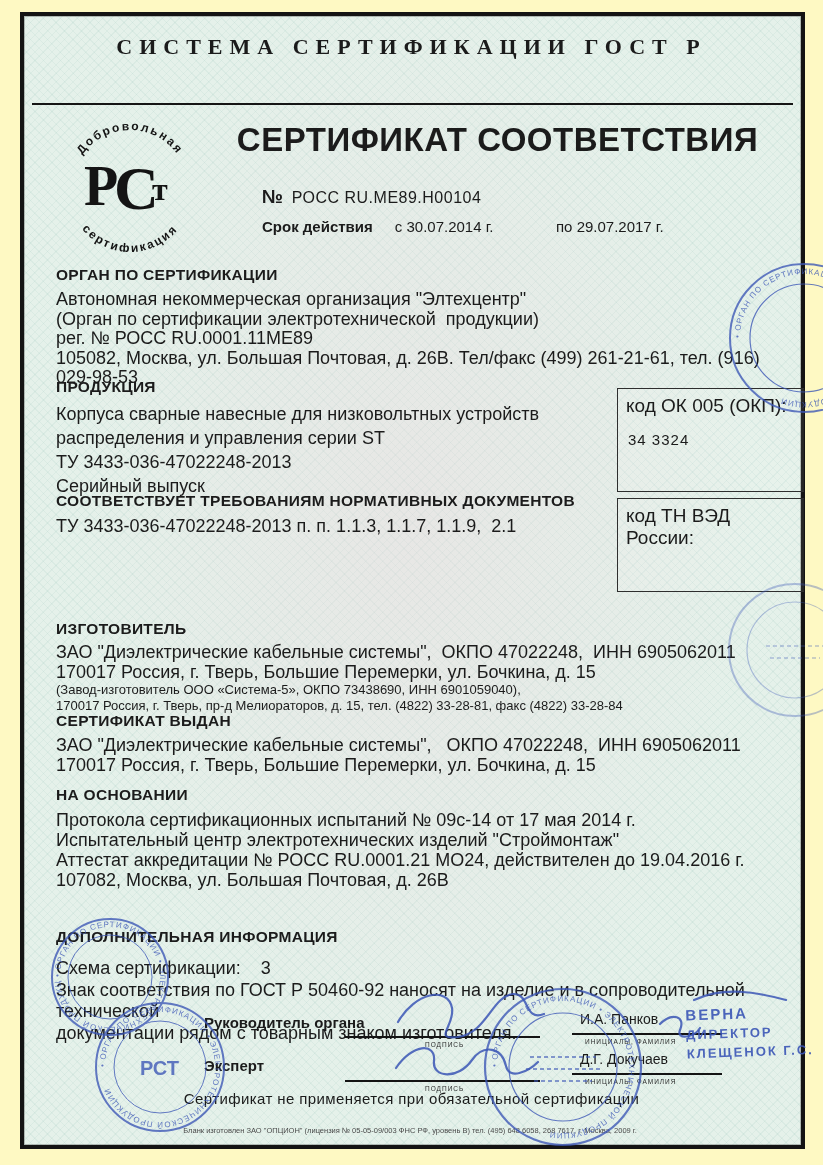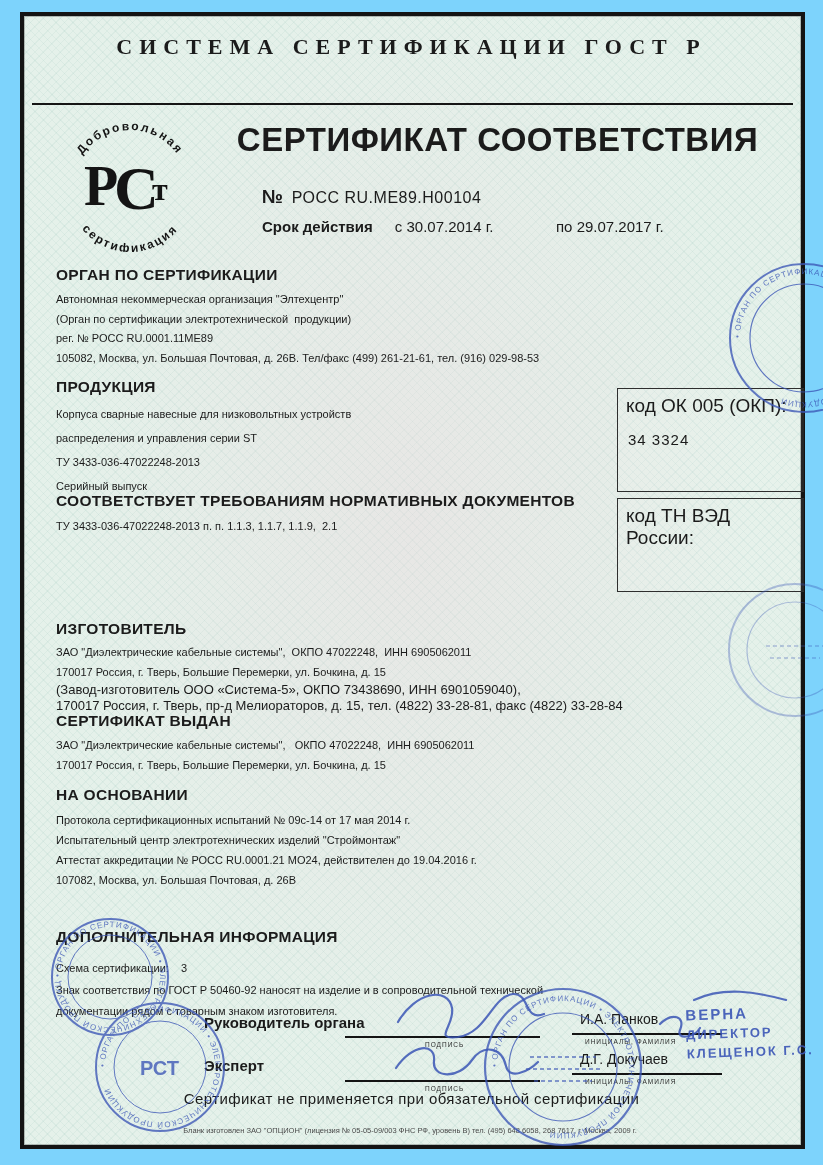--- a/index.html
+++ b/index.html
@@ -1,16 +1,16 @@
 <!DOCTYPE html>
 <html><head>
 <meta charset="utf-8">
 <style>
   html,body{margin:0;padding:0;background:#ffffff;}
-  .page{position:relative;width:823px;height:1165px;overflow:hidden;background:#7dd3fc;
+  .page{position:relative;width:823px;height:1165px;overflow:hidden;background:#fef9c3;
         font-family:"Liberation Sans",sans-serif;color:#1b1b1b;}
   .scan-strip{position:absolute;left:0;top:0;right:0;height:12px;z-index:1;
         background:linear-gradient(180deg,#8fb6dc,#dc
 eaf4 70%,#f3f8f5);}
   .frame{position:absolute;left:20px;top:12px;right:18px;bottom:16px;z-index:0;
         border:4px solid #141414;background-color:#e5f1ea;
         background-image:
           radial-gradient(ellipse at 50% 45%, rgba(236,214,221,.38), rgba(236,214,221,0) 62%),
           repeating-linear-gradient(45deg, rgba(124,180,168,.10) 0 1px, rgba(0,0,0,0) 1px 6px),
           repeating-linear-gradient(-45deg, rgba(124,180,168,.10) 0 1px, rgba(0,0,0,0) 1px 6px);
@@ -25,21 +25,21 @@
   .cert-no{left:262px;top:186px;font-size:16px;letter-spacing:.5px;}
   .cert-no .no-mark{font-size:19px;font-weight:bold;margin-right:8px;}
   .validity{left:262px;top:218px;width:520px;font-size:15px;}
   .validity .v-label{font-weight:bold;margin-right:22px;}
   .validity .v-to{position:absolute;left:294px;top:0;}
   .blank-no{left:593px;top:236px;}
   .blank-no .no-mark{font-size:21px;font-weight:bold;margin-right:6px;vertical-align:2px;}
   .blank-no .no-val{font-family:"DejaVu Sans Mono",monospace;font-weight:bold;font-size:24px;
         letter-spacing:2.5px;color:#c63b27;}
   .sec-heading{font-size:15.5px;font-weight:bold;letter-spacing:.3px;}
-  .sec-lines .sec-line{font-size:11px;line-height:19.5px;white-space:pre-wrap;}
+  .sec-lines .sec-line{font-size:18px;line-height:19.5px;white-space:pre-wrap;}
   .sec-line.small{font-size:13px;line-height:16px;}
   .prod-lines .sec-line{line-height:24px;}
   .basis-lines .sec-line{line-height:20px;}
   .addl-lines .sec-line{line-height:21.5px;}
   .code-box{left:617px;width:186px;border:1px solid #2e2e2e;border-right:none;
         background:rgba(255,255,255,.08);}
   .code-box .cb-label{font-size:19px;padding:6px 8px 0 8px;}
   .code-box .cb-value{font-size:15px;padding:14px 0 0 10px;letter-spacing:1px;}
   .sig-role{font-size:15px;font-weight:bold;}
   .sig-line{height:1.5px;background:#14141

